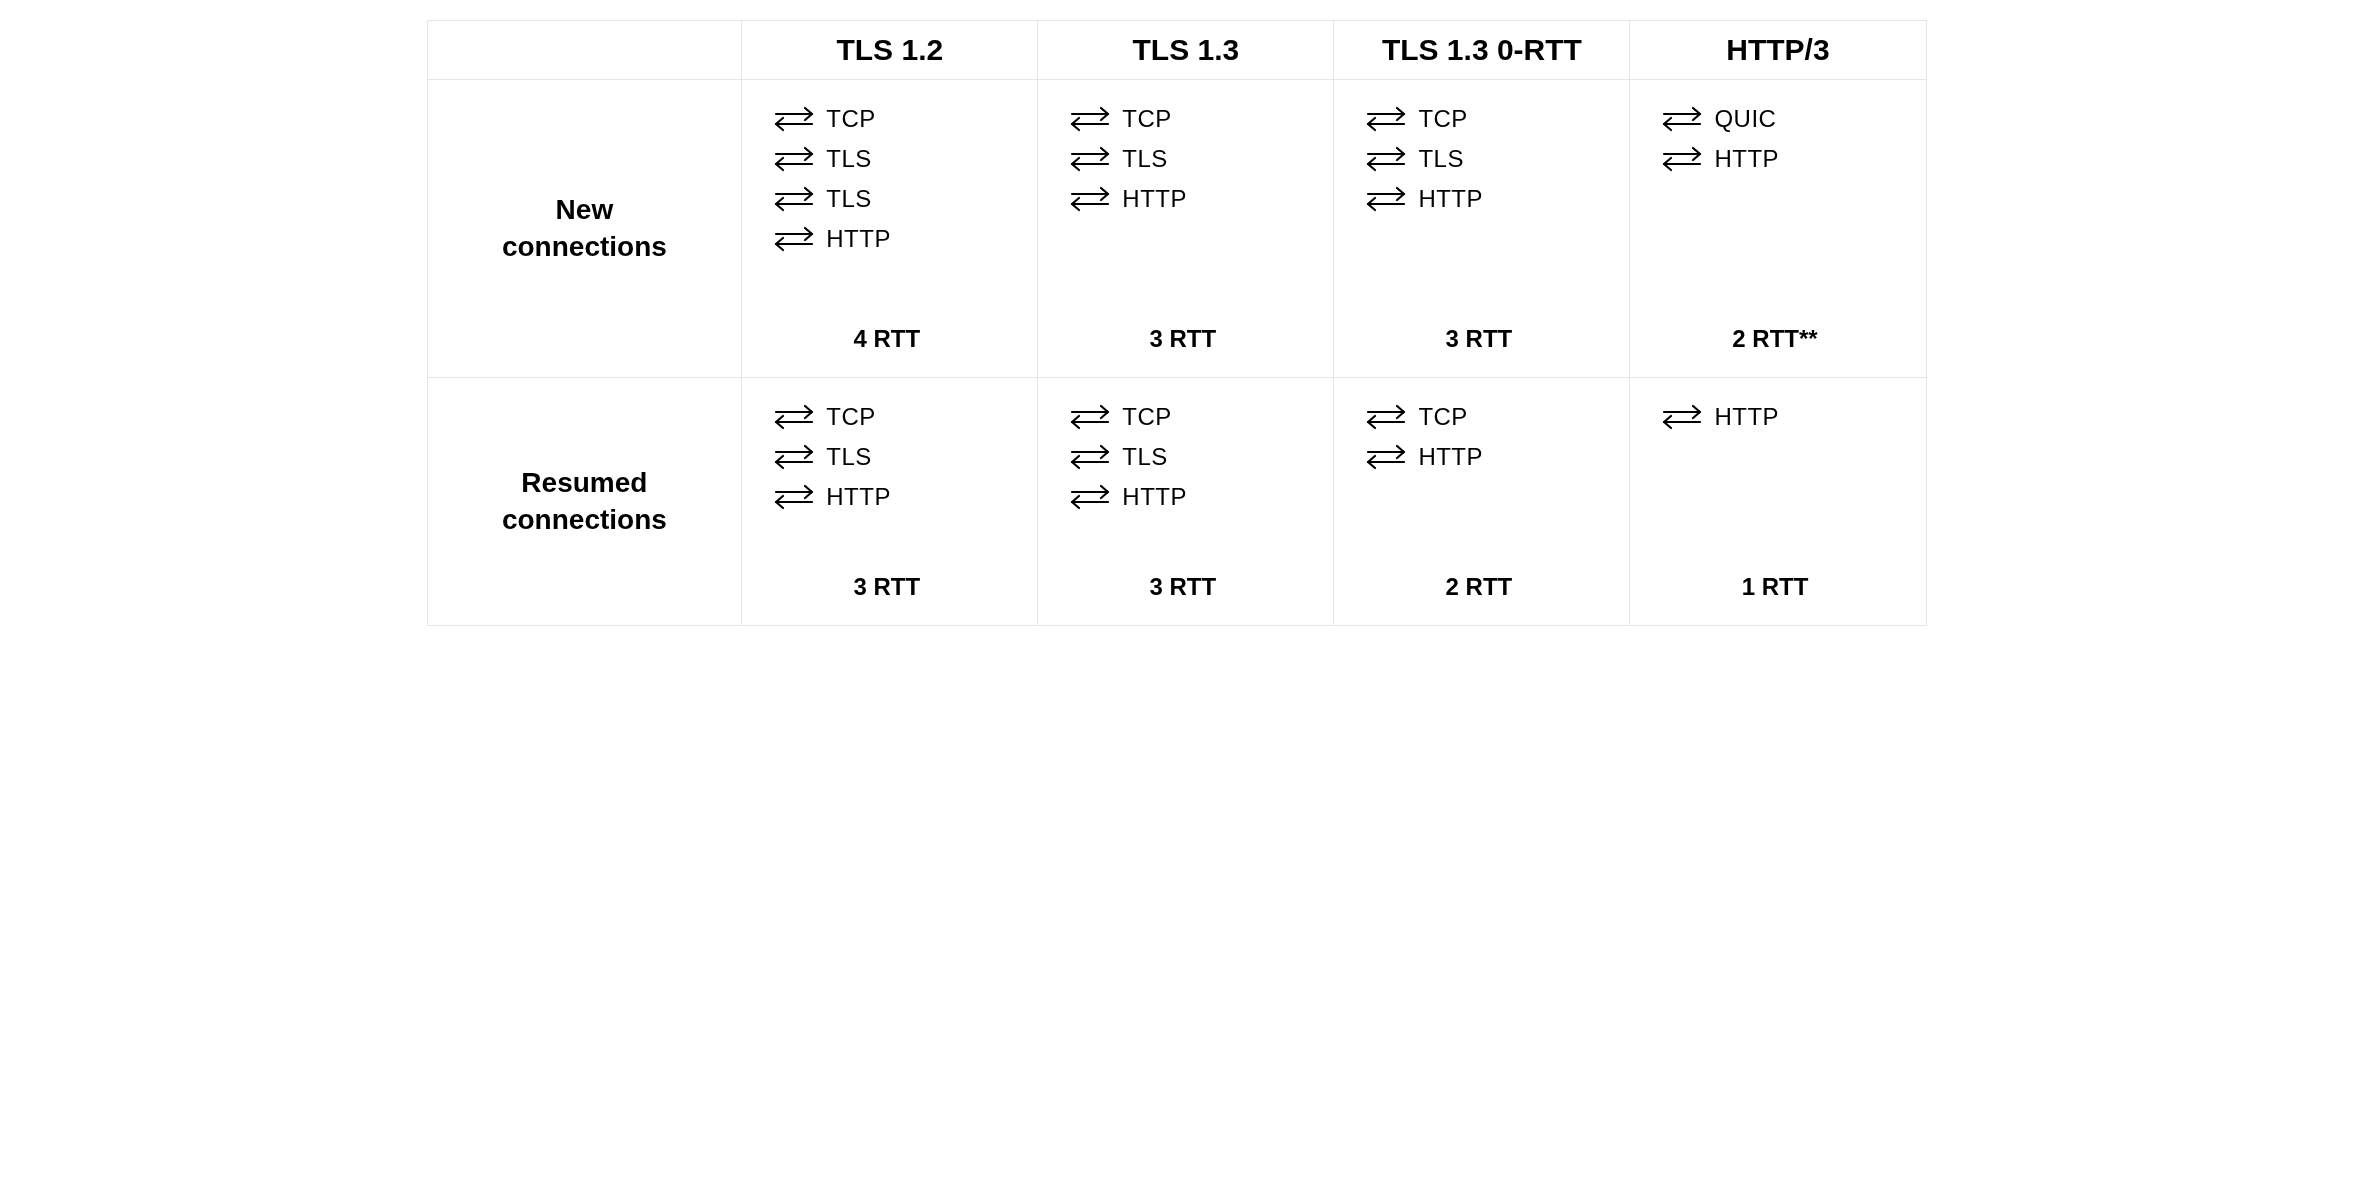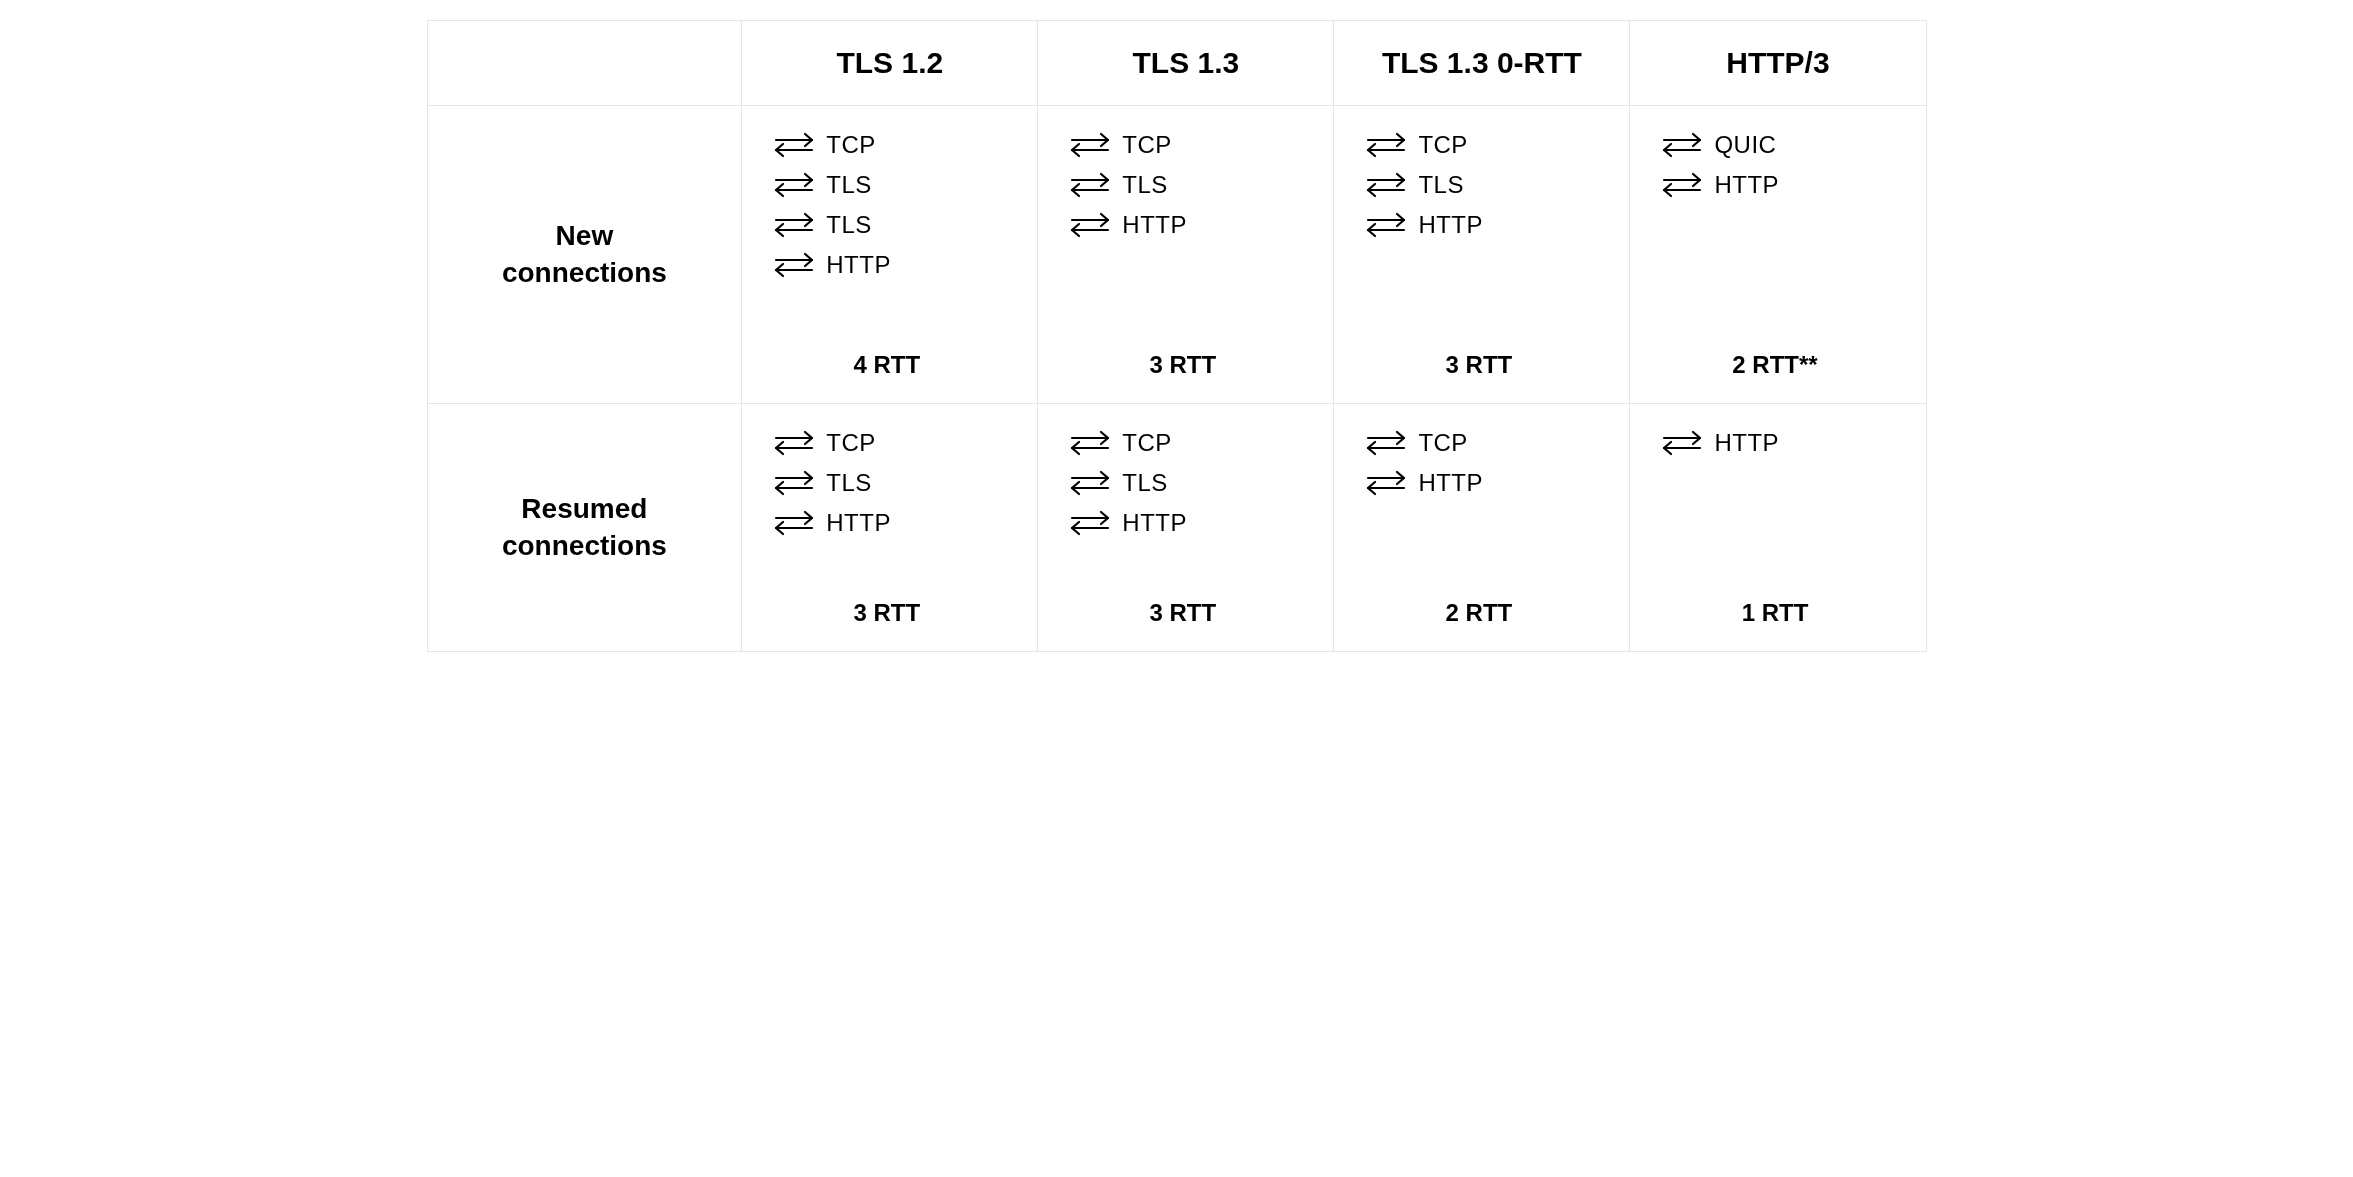--- a/index.html
+++ b/index.html
@@ -28,21 +28,21 @@
       border-collapse: collapse;
       table-layout: fixed;
     }
     table th, table td {
       border: 1px solid #e6e6e6;
       vertical-align: middle;
     }
     table thead th {
       font-size: 30px;
       font-weight: bold;
-      padding: 25px 10px;
+      padding: 12px 10px;
       text-align: center;
     }
     table thead th:first-child {
       width: 21%;
     }
     .row-label {
       font-size: 28px;
       font-weight: bold;
       text-align: center;
       line-height: 1.3;

